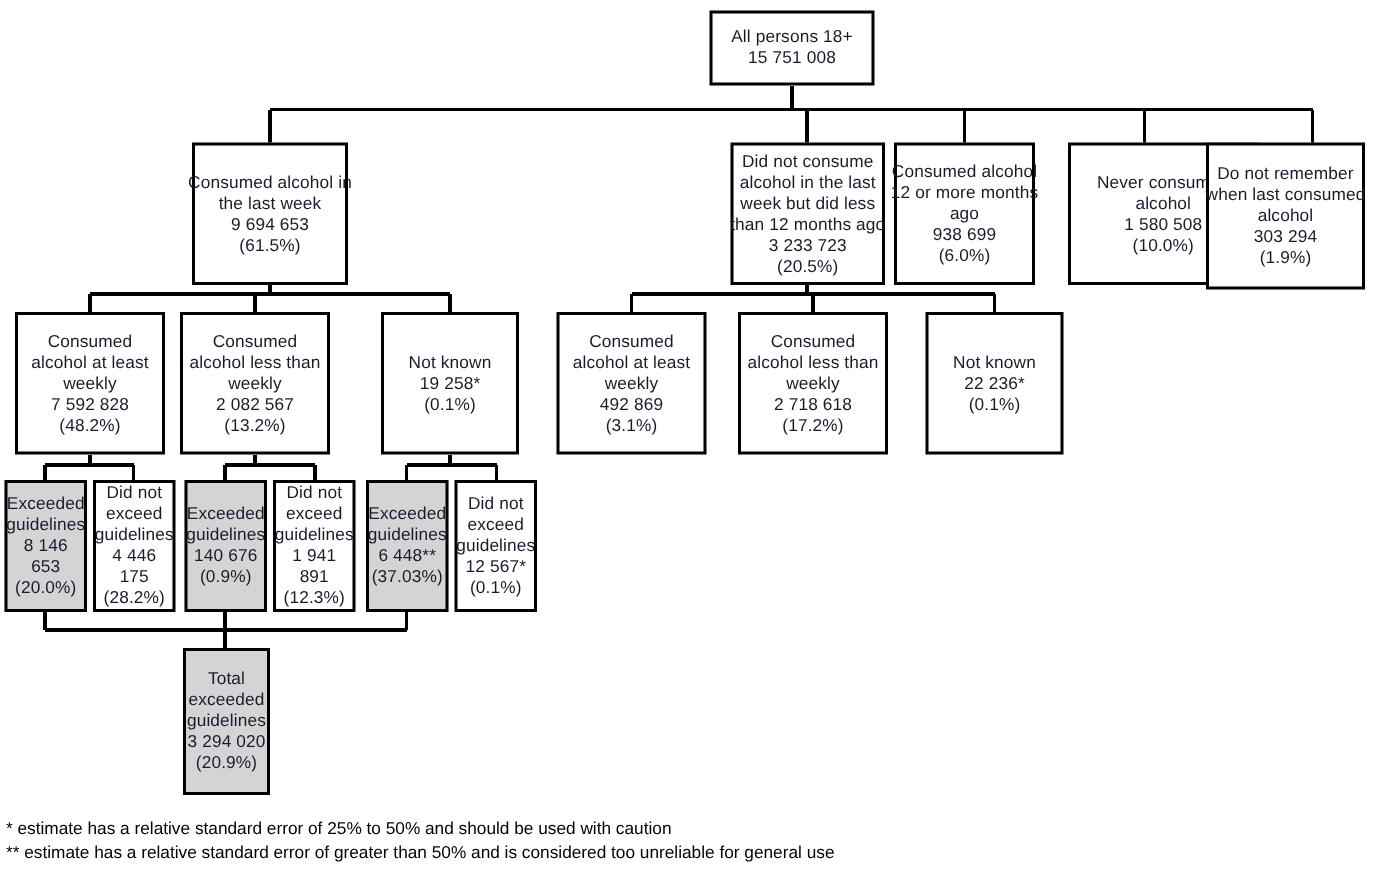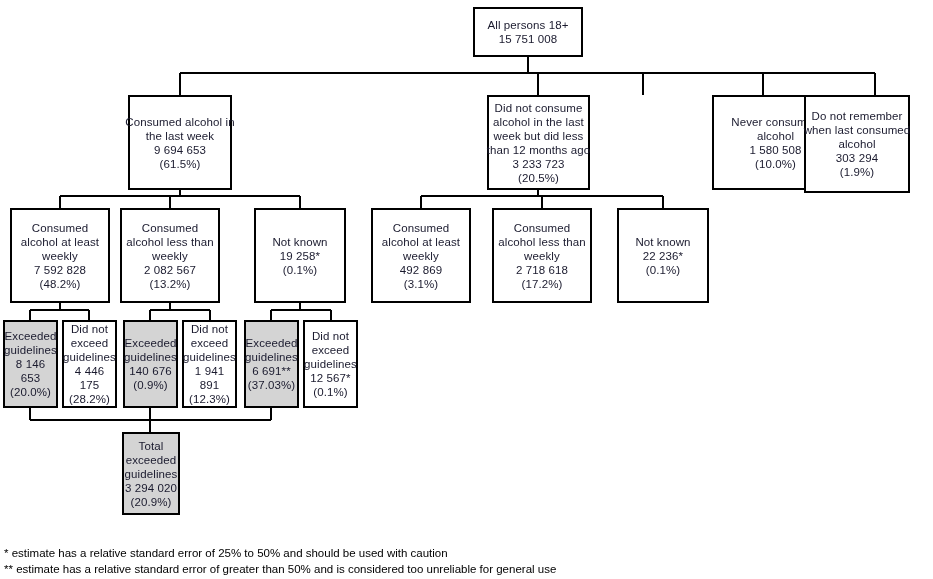--- a/index.html
+++ b/index.html
@@ -128,20 +128,27 @@
 
   <div class="node" style="left:487px; top:95px; width:103px; height:95px;align-items:center;">
     <span class="ln">Did not consume</span>
     <span class="ln">alcohol in the last</span>
     <span class="ln">week but did less</span>
     <span class="ln">than 12 months ago</span>
     <span class="ln">3 233 723</span>
     <span class="ln">(20.5%)</span>
   </div>
 
+  <div class="node" style="left:596px; top:95px; width:94px; height:95px;">
+    <span class="ln">Consumed alcohol</span>
+    <span class="ln">12 or more months</span>
+    <span class="ln">ago</span>
+    <span class="ln">938 699</span>
+    <span class="ln">(6.0%)</span>
+  </div>
 
   <div class="node" style="left:712px; top:95px; width:127px; height:95px;">
     <span class="ln">Never consumed</span>
     <span class="ln">alcohol</span>
     <span class="ln">1 580 508</span>
     <span class="ln">(10.0%)</span>
   </div>
 
   <div class="node" style="left:804px; top:95px; width:106px; height:98px;">
     <span class="ln">Do not remember</span>
@@ -221,33 +228,33 @@
     <span class="ln">Did not</span>
     <span class="ln">exceed</span>
     <span class="ln">guidelines</span>
     <span class="ln">1 941 891</span>
     <span class="ln">(12.3%)</span>
   </div>
 
   <div class="node shaded narrow" style="left:244px; top:320px; width:55px; height:88px;">
     <span class="ln">Exceeded</span>
     <span class="ln">guidelines</span>
-    <span class="ln">6 691**</span>
+    <span class="ln">6 448**</span>
     <span class="ln">(37.03%)</span>
   </div>
 
   <div class="node narrow" style="left:303px; top:320px; width:55px; height:88px;">
     <span class="ln">Did not</span>
     <span class="ln">exceed</span>
     <span class="ln">guidelines</span>
     <span class="ln">12 567*</span>
     <span class="ln">(0.1%)</span>
   </div>
 
-  <div class="node shaded narrow" style="left:122px; top:432px; width:58px; height:83px;align-items:center;">
+  <div class="node shaded narrow" style="left:122px; top:432px; width:58px; height:98px;align-items:center;">
     <span class="ln">Total</span>
     <span class="ln">exceeded</span>
     <span class="ln">guidelines</span>
     <span class="ln">3 294 020</span>
     <span class="ln">(20.9%)</span>
   </div>
 
   <div class="note" style="left:4px; top:546px;">* estimate has a relative standard error of 25% to 50% and should be used with caution</div>
   <div class="note" style="left:4px; top:562px;">** estimate has a relative standard error of greater than 50% and is considered too unreliable for general use</div>
 

